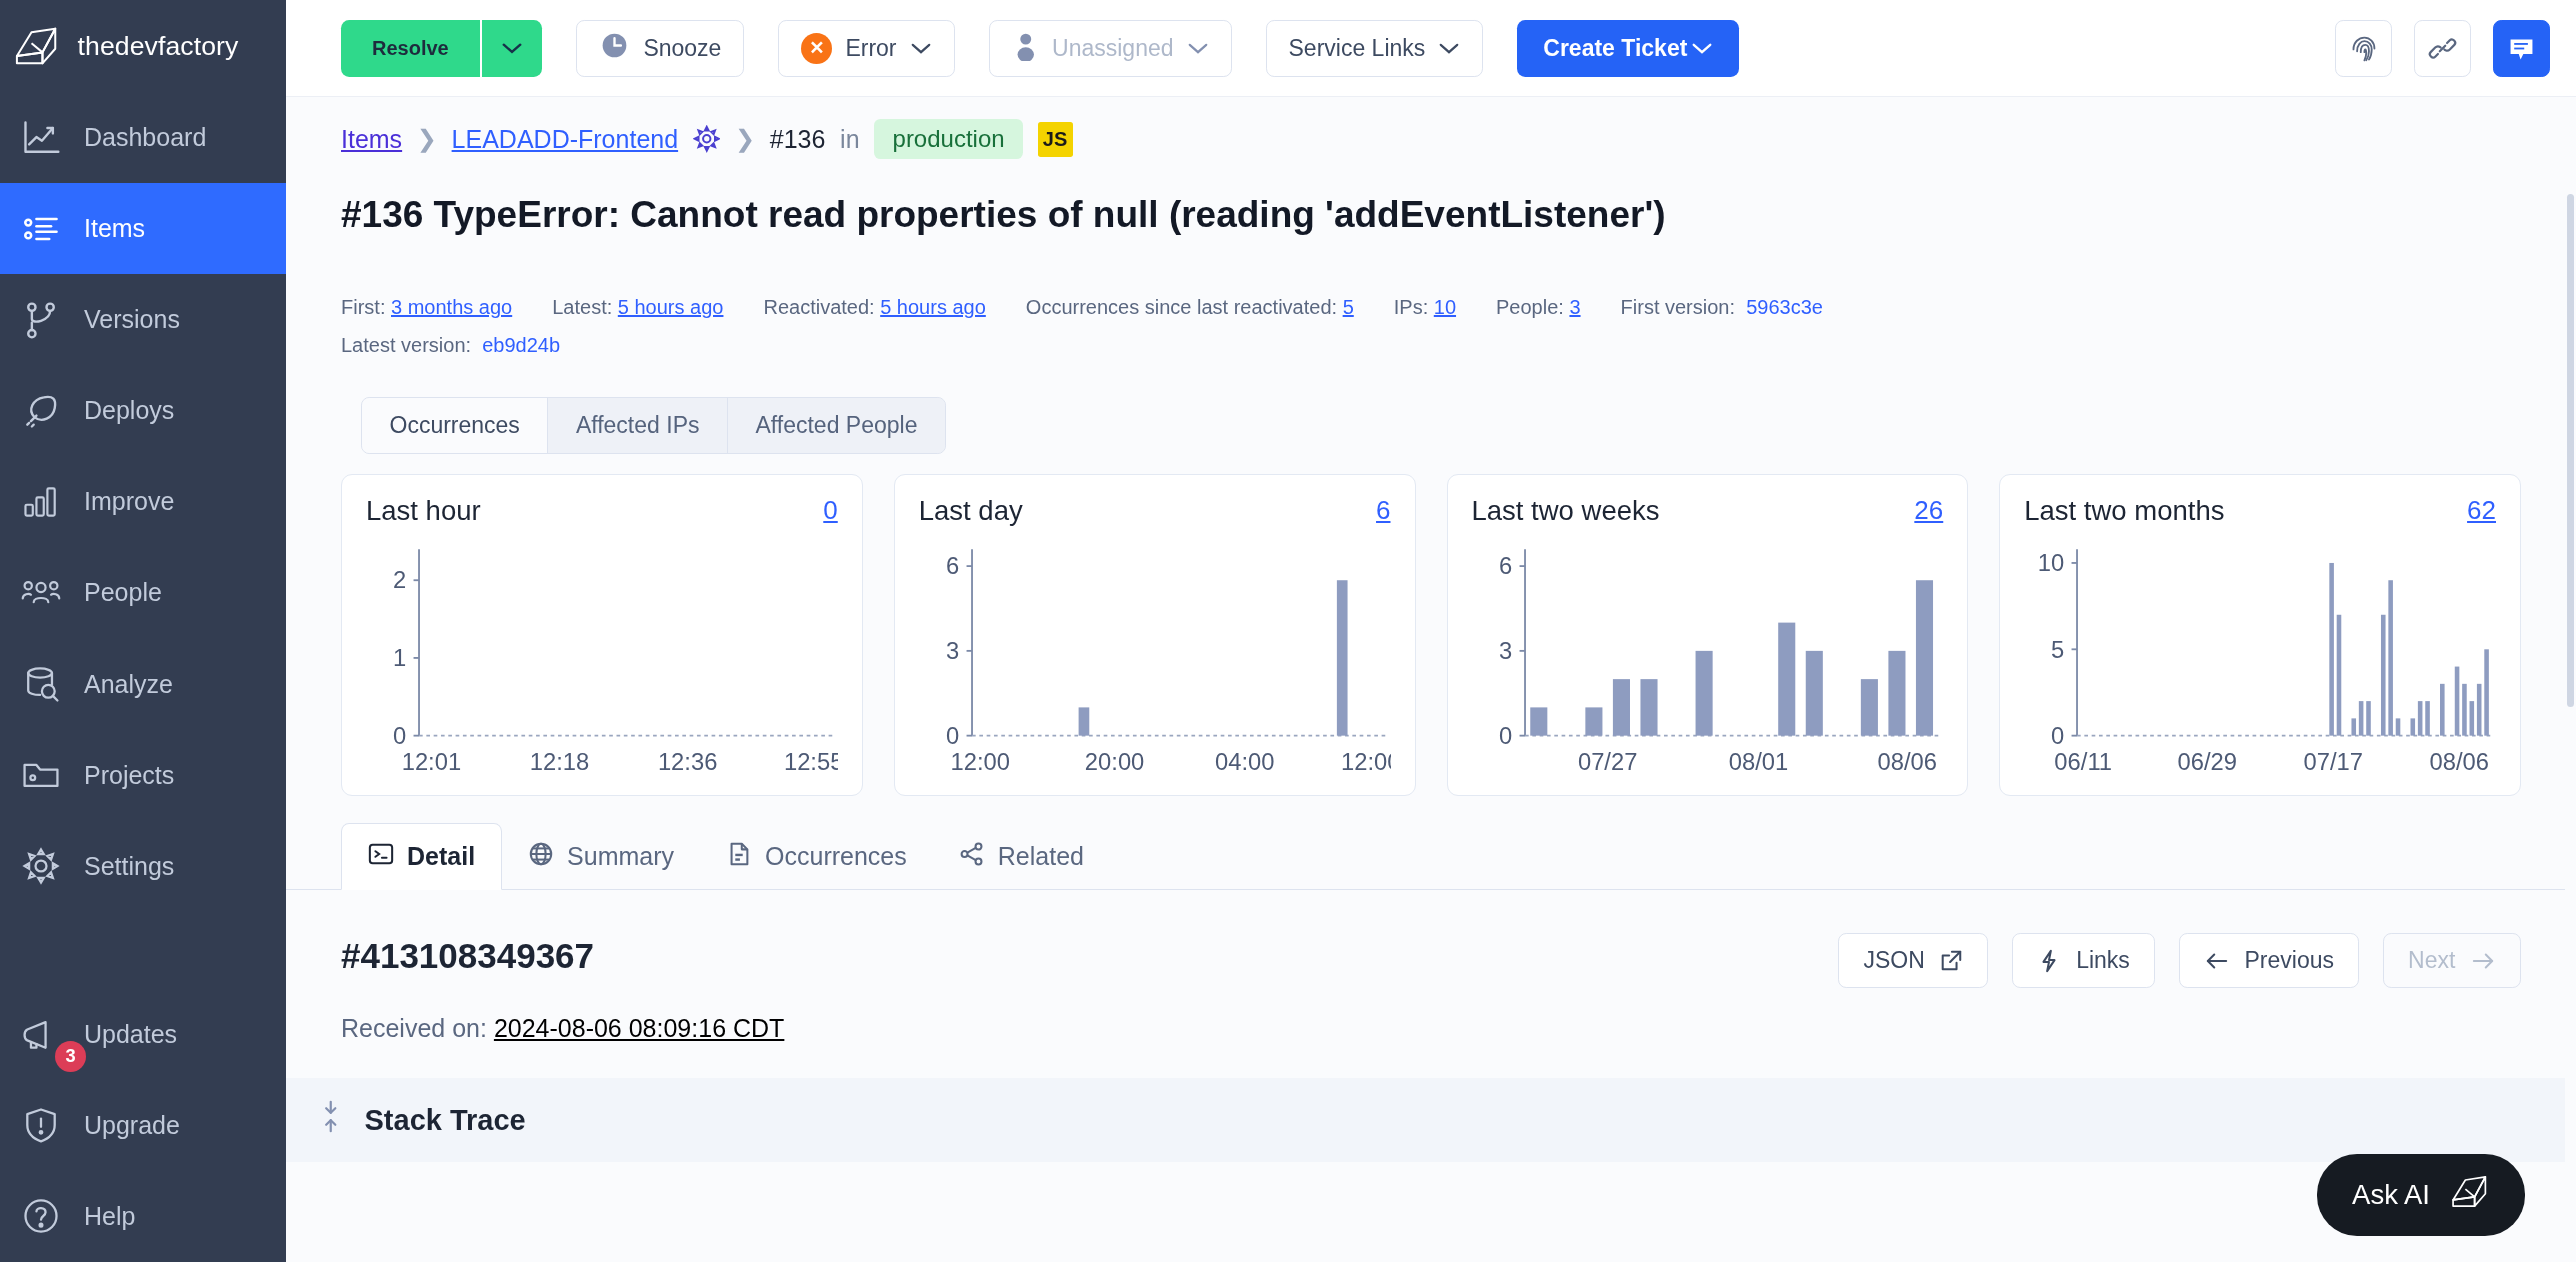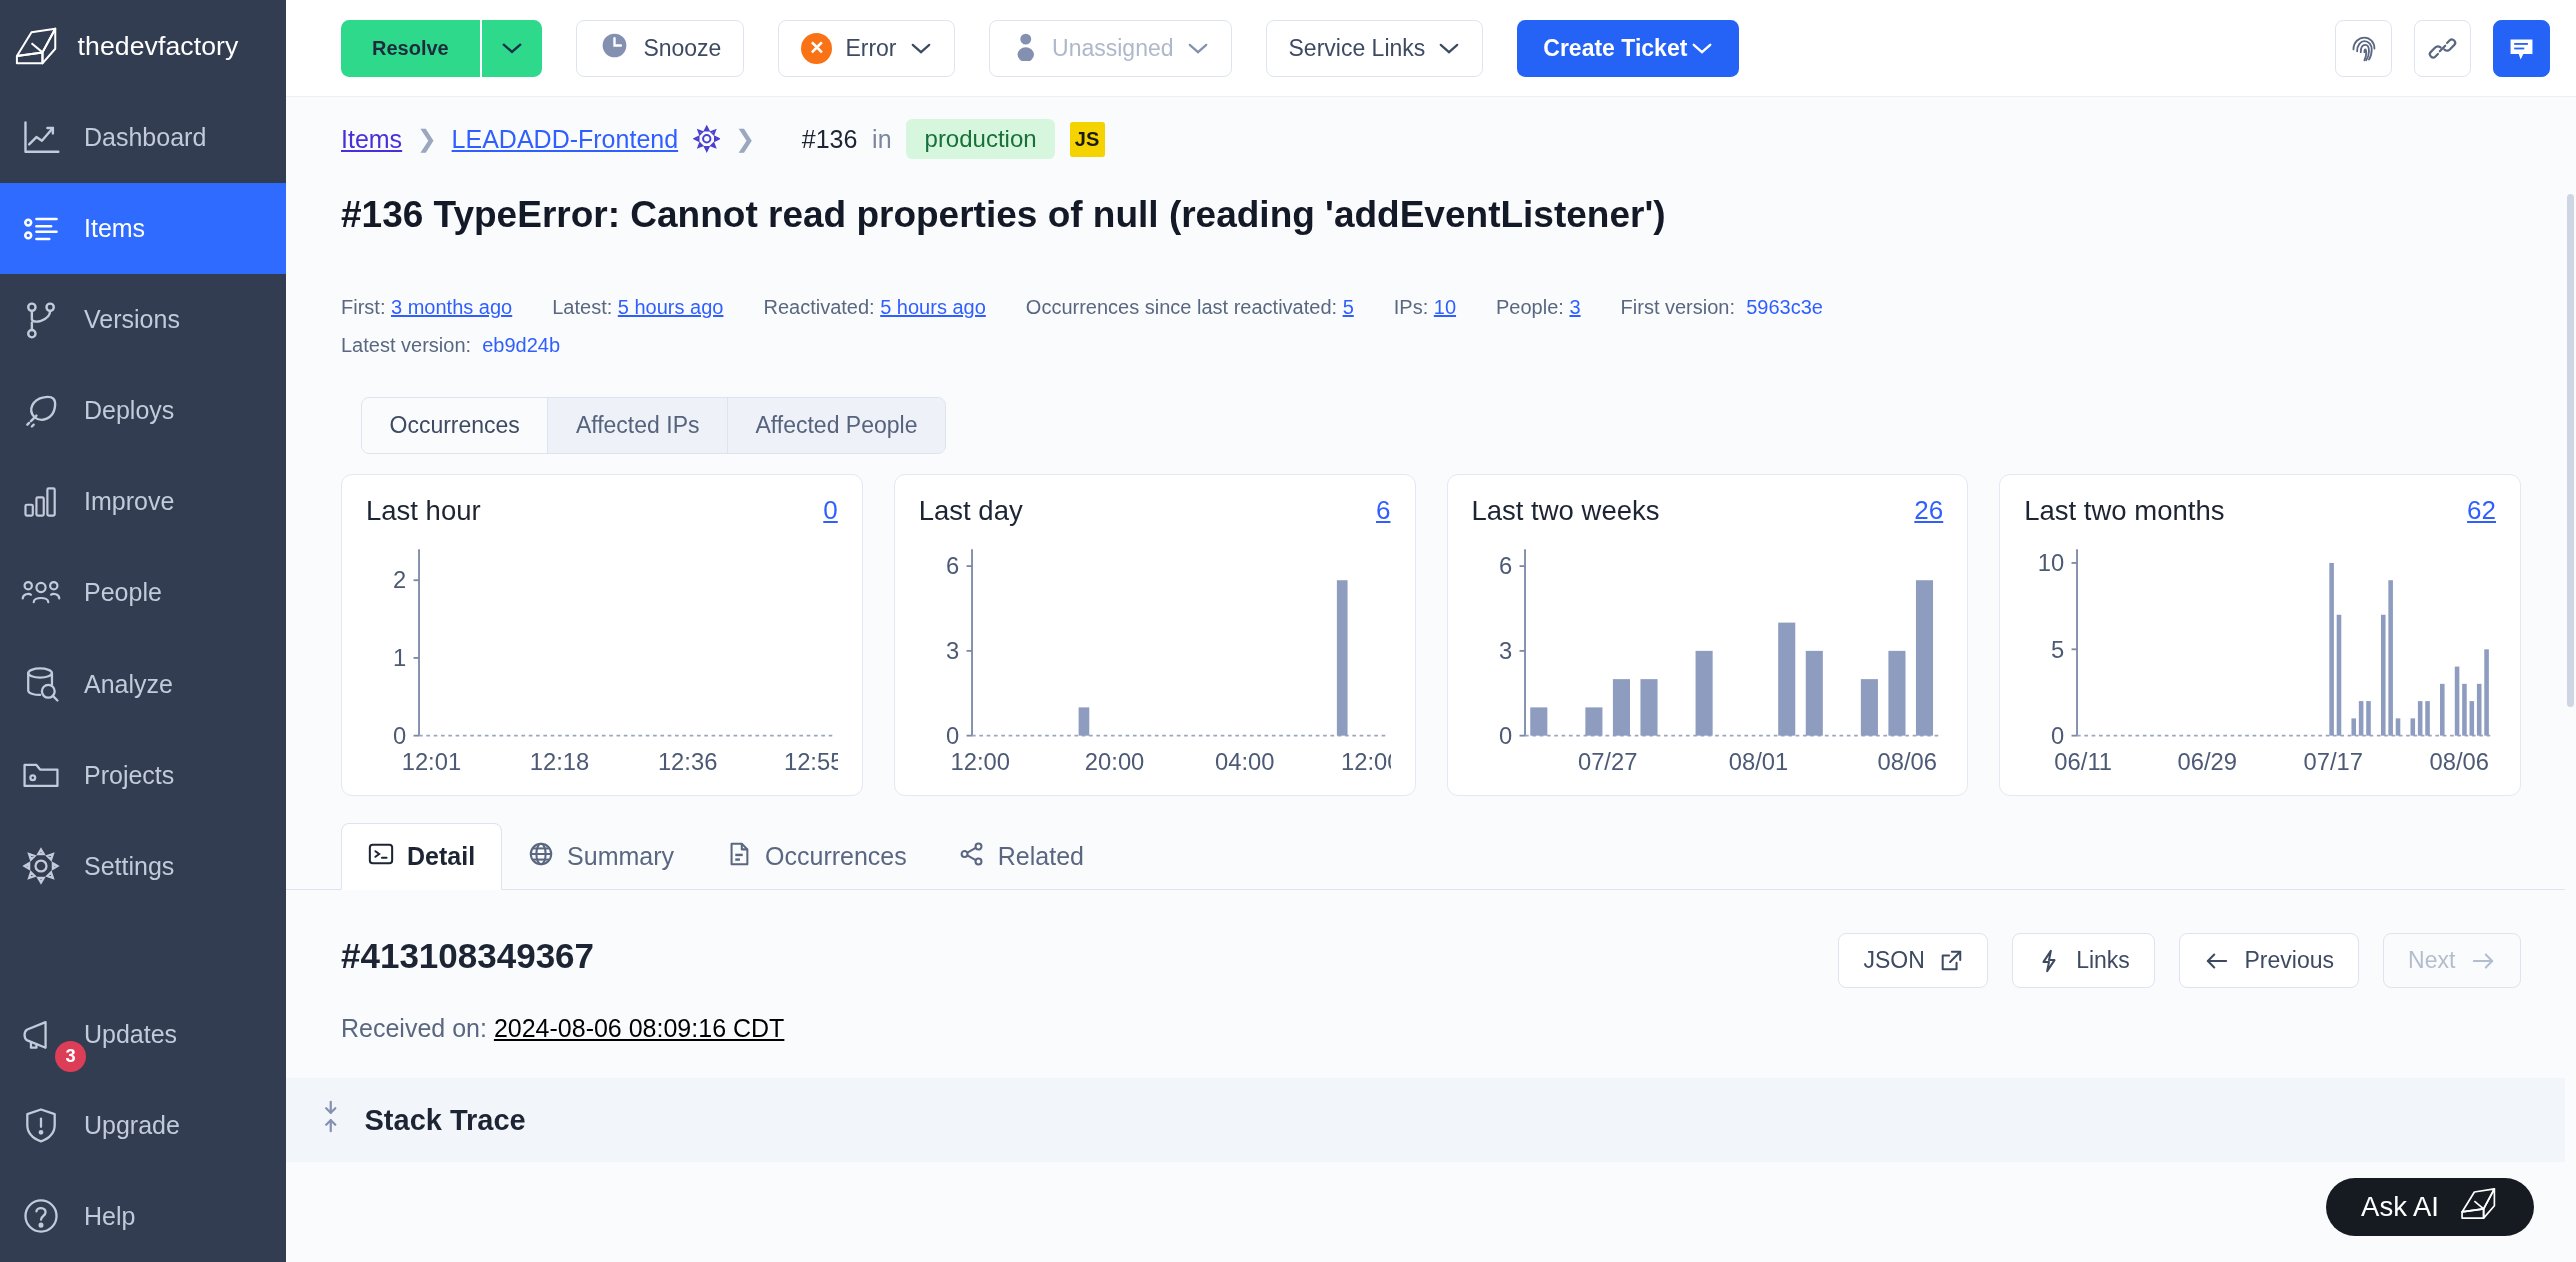--- a/index.html
+++ b/index.html
@@ -106,21 +106,21 @@
 
   .header-block { background: #fafbfd; padding: 0 55px; }
 
   .breadcrumb {
     display: flex; align-items: center; gap: 14.7px;
     height: 84px; font-size: 25px;
   }
   .crumb-link { color: #2f5fff; text-decoration: underline; }
   .crumb-link.visited { color: #4a2fd8; }
   .chev { color: #9aa7bd; font-size: 24px; }
-  .crumb-plain { color: #1d2433; margin-left: 32px; }
+  .crumb-plain { color: #1d2433; }
   .crumb-in { color: #7a879c; }
   .pill-prod {
     background: #d6f6de; color: #18703a;
     border-radius: 6.4px; padding: 6.4px 18.3px; font-size: 24px;
   }
   .js-badge {
     background: #f4d300; color: #1a1a1a; font-weight: bold;
     font-size: 20px; width: 35px; height: 35px;
     display: flex; align-items: center; justify-content: center;
     border-radius: 2.7px;
@@ -214,23 +214,23 @@
 
   .stack-bar {
     margin-top: 35px; background: #f2f5fa;
     display: flex; align-items: center; gap: 20px;
     padding: 22px 31px; font-size: 29px; color: #1d2534;
     font-weight: bold;
   }
 
   
   .ask-ai {
-    position: absolute; right: 42px; bottom: 26px;
+    position: absolute; right: 51px; bottom: 26px;
     background: #161b22; color: #fff;
-    border-radius: 40px; height: 58px;
+    border-radius: 40px; height: 82px;
     display: flex; align-items: center; gap: 20px;
     padding: 0 35px; font-size: 27.5px;
   }
 
   
   .scrollbar {
     position: absolute; right: 0; top: 97px;
     width: 11px; height: 1165px; background: #fafbfd;
   }
   .scrollbar .thumb {

